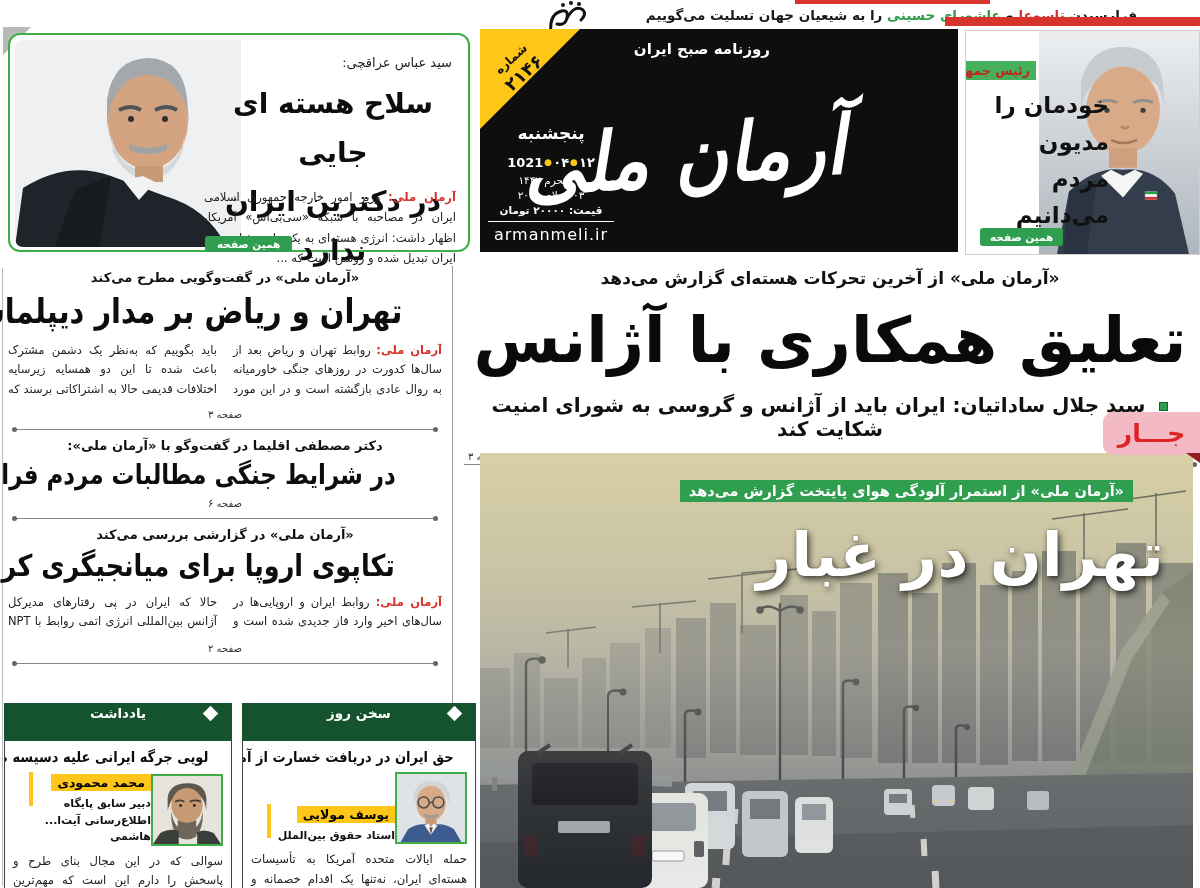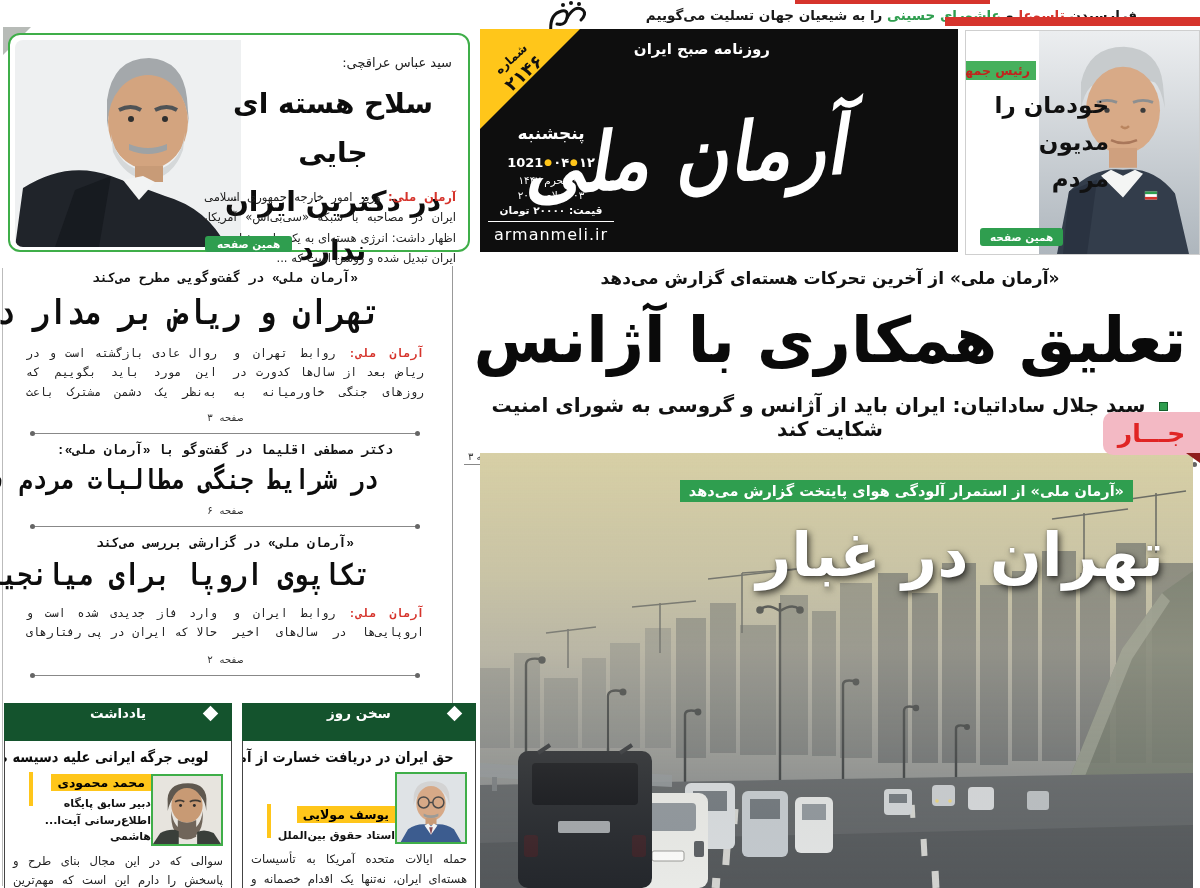--- a/index.html
+++ b/index.html
@@ -44,21 +44,21 @@
   .ara-kicker { position:absolute; top:20px; right:16px; font-size:13px; color:#222; }
   .ara-headline { position:absolute; top:44px; right:10px; width:250px; text-align:center; font-size:28px; font-weight:900; line-height:1.75; color:#0d0d0d; letter-spacing:-1px; }
   .ara-body { position:absolute; top:152px; right:12px; width:252px; font-size:11.6px; line-height:1.75; text-align:justify; color:#222; }
   .ara-body .lead { color:#d6342c; font-weight:bold; }
   .ara-badge { position:absolute; bottom:-2px; left:195px; background:#2f9e4f; color:#fff; font-size:10.5px; font-weight:bold; padding:2px 12px; border-radius:3px; }
 
   
   .left-col { position:absolute; left:0; top:262px; width:450px; }
   .left-frame { position:absolute; left:2px; top:268px; width:1px; height:618px; background:#bbb; }
   .v-divider { position:absolute; left:452px; top:266px; height:616px; width:1px; background:#999; }
-  .article { padding:8px 26px 0;font-family:Liberation Mono, monospace; }
+  .article { padding:8px 8px 0; }
   .kicker { text-align:center; font-size:13px; font-weight:bold; color:#111; }
   .art-headline { text-align:center; font-weight:900; color:#0d0d0d; margin-top:6px; white-space:nowrap; }
   .art-headline > span { display:inline-block; transform:scaleX(.85); transform-origin:50% 50%; letter-spacing:-1px; }
   .h1a { font-size:34px; } .h2a { font-size:27px; } .h3a { font-size:30px; }
   .art-body { margin-top:10px; column-count:2; column-gap:16px; font-size:11.5px; line-height:1.68; text-align:justify; color:#222; overflow:hidden; }
   .art-body.clamp3 { max-height:60px; } .art-body.clamp2 { max-height:42px; }
   .art-body .lead { color:#d6342c; font-weight:bold; }
   .pageref { text-align:center; font-size:10px; color:#333; margin-top:8px; }
   .rule { position:relative; height:1px; background:#888; margin:9px 6px 0; }
   .rule::before, .rule::after { content:""; position:absolute; top:-2px; width:5px; height:5px; border-radius:50%; background:#666; }
@@ -165,20 +165,21 @@
       <path d="M62,146 L84,168 L104,144 L96,140 L84,146 L72,140 Z" fill="#f4f5f4"></path>
       <path d="M30,162 L58,150 L48,225 L24,225 Z" fill="#2a3341"></path>
       <rect x="106" y="162" width="12" height="8" fill="#fff" stroke="#888" stroke-width="0.5"></rect>
       <rect x="106" y="162" width="12" height="2.6" fill="#2f9e4f"></rect>
         <rect x="106" y="167.4" width="12" height="2.6" fill="#d6342c"></rect>
     </svg>
     <div class="pres-label">رئیس جمهور:</div>
     <div class="pres-headline">
       <div>خودمان را</div>
       <div>مدیون مردم</div>
+      <div>می‌دانیم</div>
     </div>
     <div class="pres-badge">همین صفحه</div>
   </div>
 
   <div class="fold-corner"></div>
   <div class="araghchi-box">
     <svg class="araghchi-photo" viewBox="0 0 226 207" preserveAspectRatio="none">
       <rect width="226" height="207" fill="#eef0f1"></rect>
       <path d="M92,60 Q98,18 134,18 Q168,20 172,58 L174,84 Q170,56 160,50 Q128,38 102,56 Q94,66 92,88 Z" fill="#a4a8ab"></path>
       <ellipse cx="133" cy="82" rx="40" ry="47" fill="#d3a47f"></ellipse>

